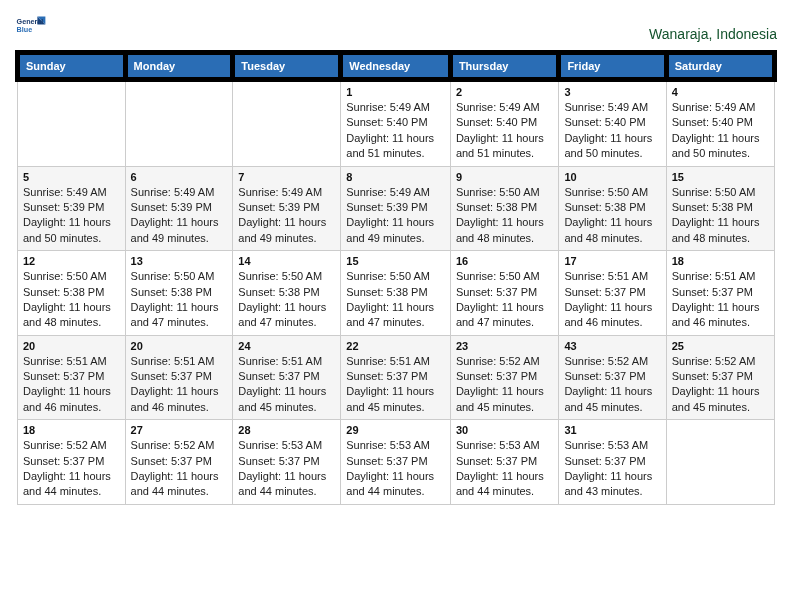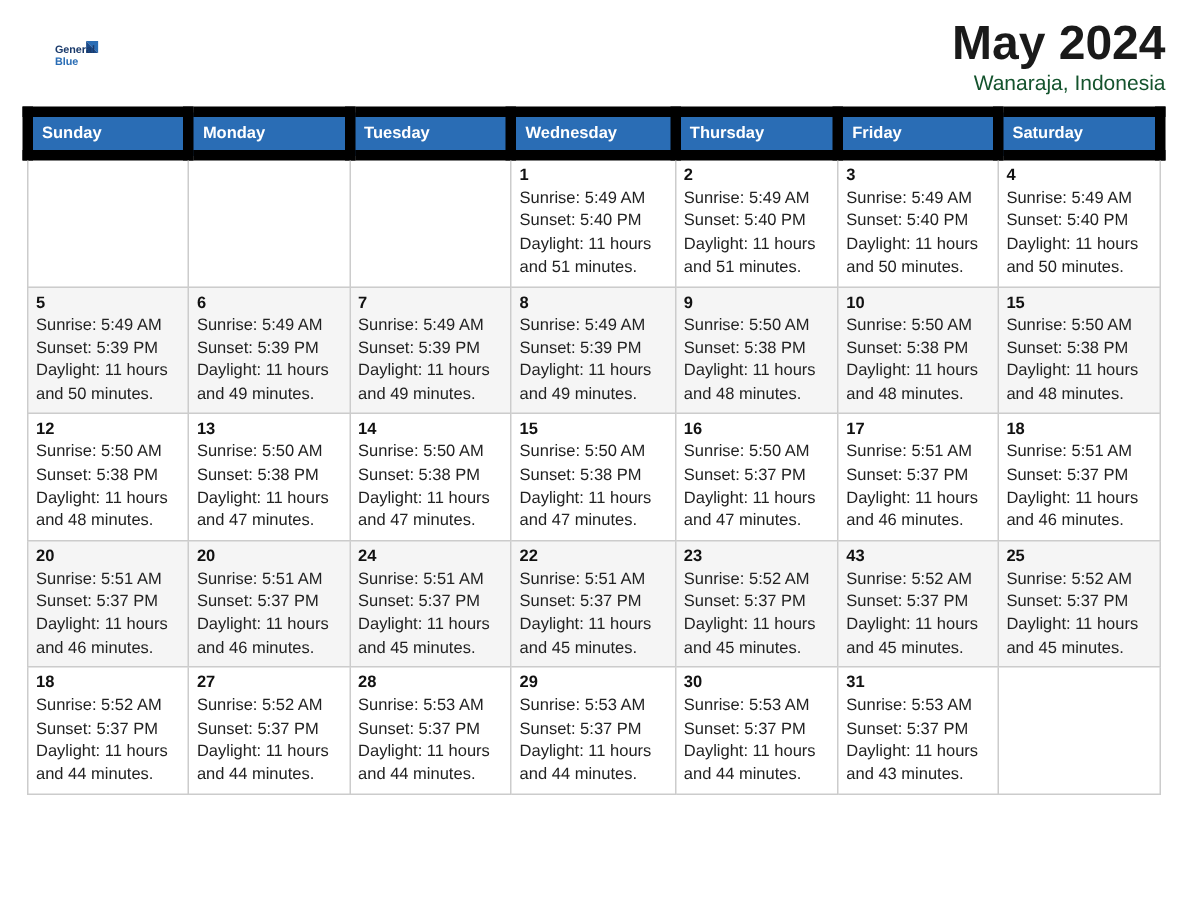--- a/index.html
+++ b/index.html
@@ -10,23 +10,22 @@
       height: 612px;
       overflow: hidden;
     }
     .container {
       width: 792px;
       padding: 10px 15px;
     }
     .header-row {
       display: flex;
       justify-content: space-between;
-      align-items: center;
+      align-items: flex-end;
       margin-bottom: 8px;
-      margin-left: 20px;
     }
     .logo {
       display: flex;
       align-items: center;
       gap: 4px;
     }
     .logo-icon {
       width: 32px;
       height: 32px;
     }
@@ -46,21 +45,21 @@
       width: 100%;
       border-collapse: collapse;
       font-size: 10px;
     }
     .calendar th {
       background-color: #2a6db5;
       color: #fff;
       text-align: left;
       padding: 5px 6px;
       font-size: 11px;
-      border: 7px solid #000000;
+      border: 5px solid #000000;
     }
     .calendar td {
       border: 1px solid #ccc;
       vertical-align: top;
       padding: 4px 5px;
       width: 113px;
       height: 80px;
       background: #fff;
     }
     .calendar tr:nth-child(even) td {
@@ -89,21 +88,20 @@
     <div class="logo">
       <svg class="logo-icon" viewBox="0 0 40 40">
         <rect x="0" y="0" width="40" height="40" rx="4" fill="white"></rect>
         <polygon points="28,8 38,18 38,8" fill="#2a6db5"></polygon>
         <polygon points="28,8 38,18 28,18" fill="#1a4a8a"></polygon>
         <text x="2" y="18" font-size="9" font-weight="bold" fill="#1a3a6b">General</text>
         <text x="2" y="28" font-size="9" font-weight="bold" fill="#2a6db5">Blue</text>
       </svg>
     </div>
     <div class="title-block">
-      <div class="title-month">May 2024</div>
       <div class="title-location">Wanaraja, Indonesia</div>
     </div>
   </div>
 
   <table class="calendar">
     <thead>
       <tr>
         <th>Sunday</th>
         <th>Monday</th>
         <th>Tuesday</th>

